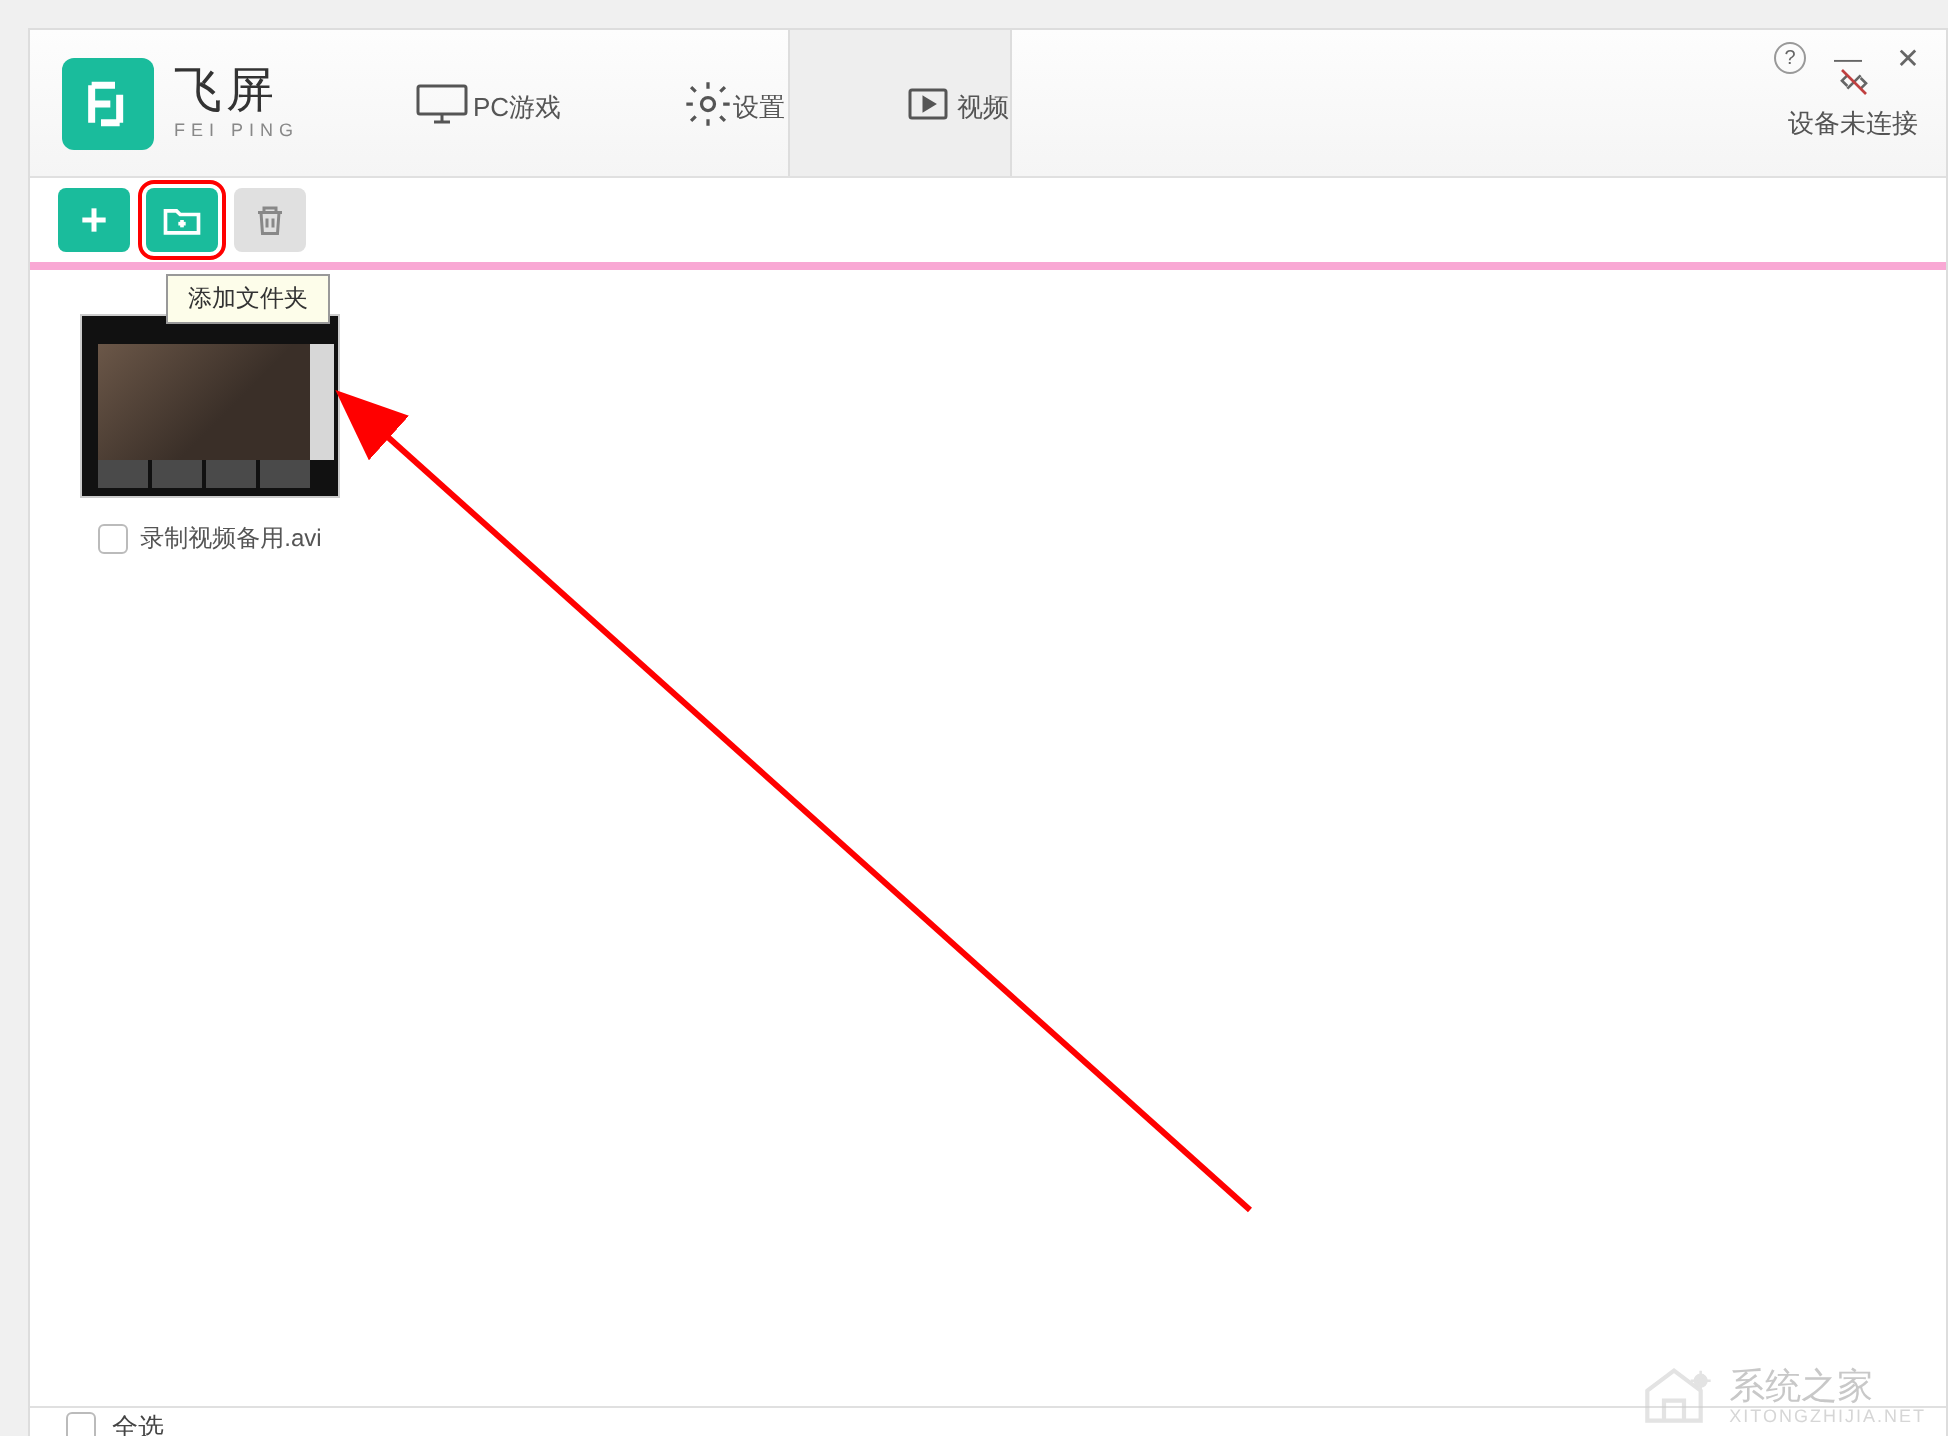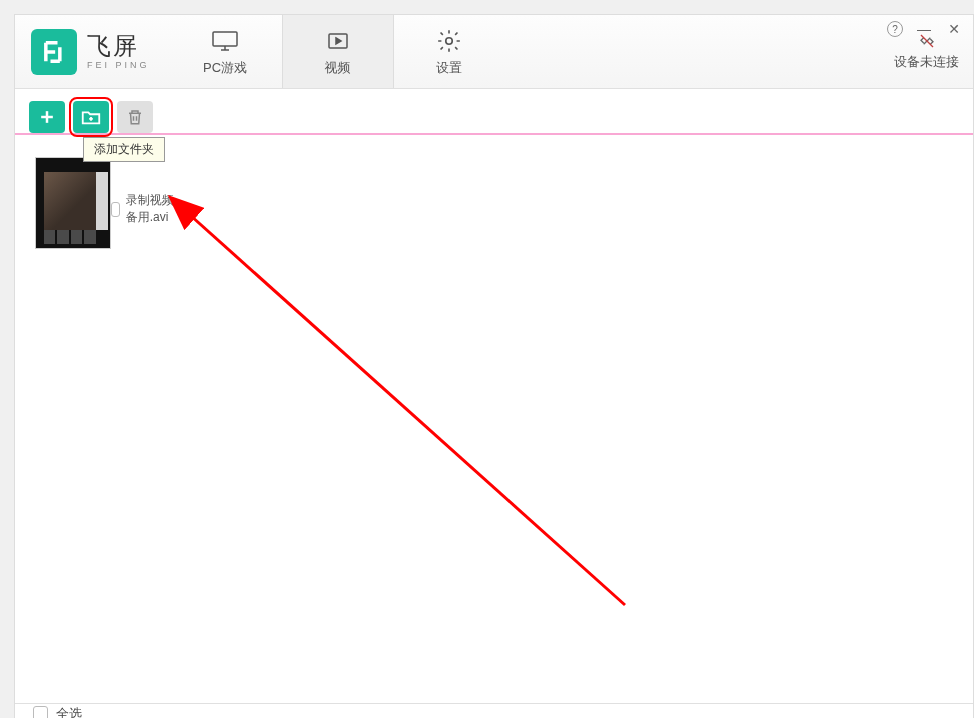--- a/index.html
+++ b/index.html
@@ -59,23 +59,23 @@
       margin-top: 3px;
     }
     .tabs {
       display: flex;
       height: 100%;
     }
     .tab {
       width: 112px;
       height: 100%;
       display: flex;
-      flex-direction: column;
-      align-items: center;
-      justify-content: center;
+      flex-direction: row;
+      align-items: center;
+      justify-content: flex-end;
       cursor: pointer;
       border-right: 1px solid transparent;
       color: #555;
     }
     .tab-icon { height: 28px; display: flex; align-items: center; justify-content: center; }
     .tab-label { font-size: 13px; margin-top: 4px; }
     .tab.active {
       background: #eeeeee;
       border-left: 1px solid #ddd;
       border-right: 1px solid #ddd;
@@ -105,24 +105,24 @@
       width: 16px;
       height: 16px;
       font-size: 10px;
       display: flex;
       align-items: center;
       justify-content: center;
     }
     .toolbar {
       height: 46px;
       display: flex;
-      align-items: flex-end;
+      align-items: center;
       padding: 0 14px;
       gap: 8px;
-      border-bottom: 2px solid #f9a8d4;
+      border-bottom: 4px solid #f9a8d4;
       position: relative;
     }
     .tool-btn {
       width: 36px;
       height: 32px;
       border-radius: 4px;
       display: flex;
       align-items: center;
       justify-content: center;
       cursor: pointer;
@@ -149,20 +149,21 @@
     }
     .content {
       flex: 1;
       padding: 22px 20px;
       position: relative;
       overflow: hidden;
     }
     .video-item {
       width: 140px;
       display: flex;
+      flex-direction: column;
       align-items: center;
     }
     .thumb {
       width: 130px;
       height: 92px;
       border: 1px solid #ccc;
       background: #111;
       position: relative;
       overflow: hidden;
     }
@@ -276,37 +277,37 @@
       <div class="tab">
         <div class="tab-icon">
           <svg width="30" height="24" viewBox="0 0 30 24" fill="none" stroke="#555" stroke-width="1.5">
             <rect x="3" y="3" width="24" height="14" rx="1"></rect>
             <line x1="11" y1="21" x2="19" y2="21"></line>
             <line x1="15" y1="17" x2="15" y2="21"></line>
           </svg>
         </div>
         <span class="tab-label">PC游戏</span>
       </div>
+      <div class="tab">
+        <div class="tab-icon">
+          <svg width="26" height="26" viewBox="0 0 24 24" fill="none" stroke="#555" stroke-width="1.5">
+            <circle cx="12" cy="12" r="3"></circle>
+            <path d="M12 2v3M12 19v3M4.2 4.2l2.1 2.1M17.7 17.7l2.1 2.1M2 12h3M19 12h3M4.2 19.8l2.1-2.1M17.7 6.3l2.1-2.1"></path>
+          </svg>
+        </div>
+        <span class="tab-label">设置</span>
+      </div>
       <div class="tab active">
         <div class="tab-icon">
           <svg width="30" height="24" viewBox="0 0 30 24" fill="none" stroke="#555" stroke-width="1.5">
             <rect x="6" y="5" width="18" height="14" rx="1"></rect>
             <polygon points="13,9 18,12 13,15" fill="#555"></polygon>
           </svg>
         </div>
         <span class="tab-label">视频</span>
-      </div>
-      <div class="tab">
-        <div class="tab-icon">
-          <svg width="26" height="26" viewBox="0 0 24 24" fill="none" stroke="#555" stroke-width="1.5">
-            <circle cx="12" cy="12" r="3"></circle>
-            <path d="M12 2v3M12 19v3M4.2 4.2l2.1 2.1M17.7 17.7l2.1 2.1M2 12h3M19 12h3M4.2 19.8l2.1-2.1M17.7 6.3l2.1-2.1"></path>
-          </svg>
-        </div>
-        <span class="tab-label">设置</span>
       </div>
     </div>
 
     <div class="status">
       <span class="status-text">
         <svg width="16" height="16" viewBox="0 0 24 24" fill="none" stroke="#666" stroke-width="2">
           <path d="M7 17 L17 7"></path>
           <path d="M7 7 L3 11 L7 15"></path>
           <path d="M17 9 L21 13 L17 17"></path>
           <line x1="3" y1="3" x2="21" y2="21" stroke="#c04040"></line>
@@ -373,14 +374,26 @@
       </defs>
       <line x1="530" y1="410" x2="95" y2="20" stroke="#ff0000" stroke-width="3" marker-end="url(#arrowhead)"></line>
     </svg>
   </div>
 
   <div class="footer">
     <span class="checkbox"></span>
     <span>全选</span>
   </div>
 
+  <div class="watermark">
+    <svg class="wm-icon" viewBox="0 0 48 48" fill="none" stroke="#ccc" stroke-width="2.5">
+      <path d="M8 22 L24 10 L40 22 L40 40 L8 40 Z"></path>
+      <path d="M18 40 L18 28 L30 28 L30 40"></path>
+      <circle cx="40" cy="16" r="3" fill="#ccc"></circle>
+      <path d="M40 13 v-3 M40 19 v3 M37 16 h-3 M43 16 h3" stroke-width="1.5"></path>
+    </svg>
+    <div>
+      <div>系统之家</div>
+      <span class="watermark-sub">XITONGZHIJIA.NET</span>
+    </div>
+  </div>
 
 </div>
 
 </body></html>

